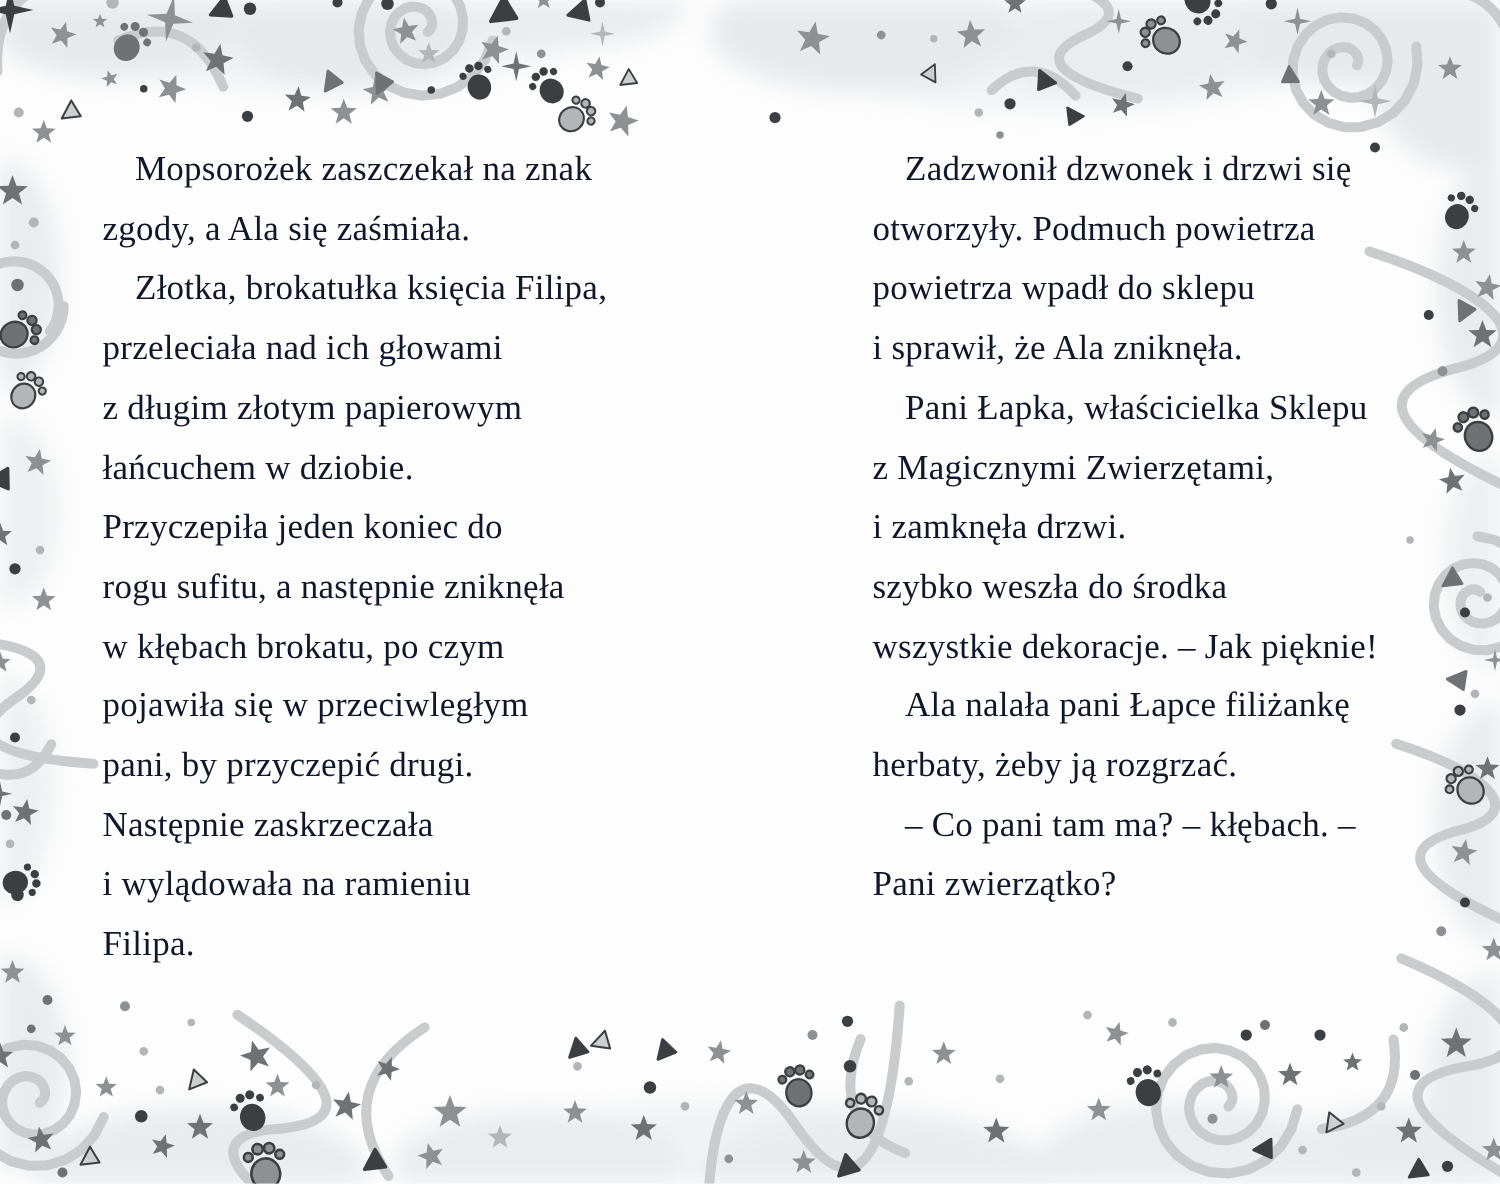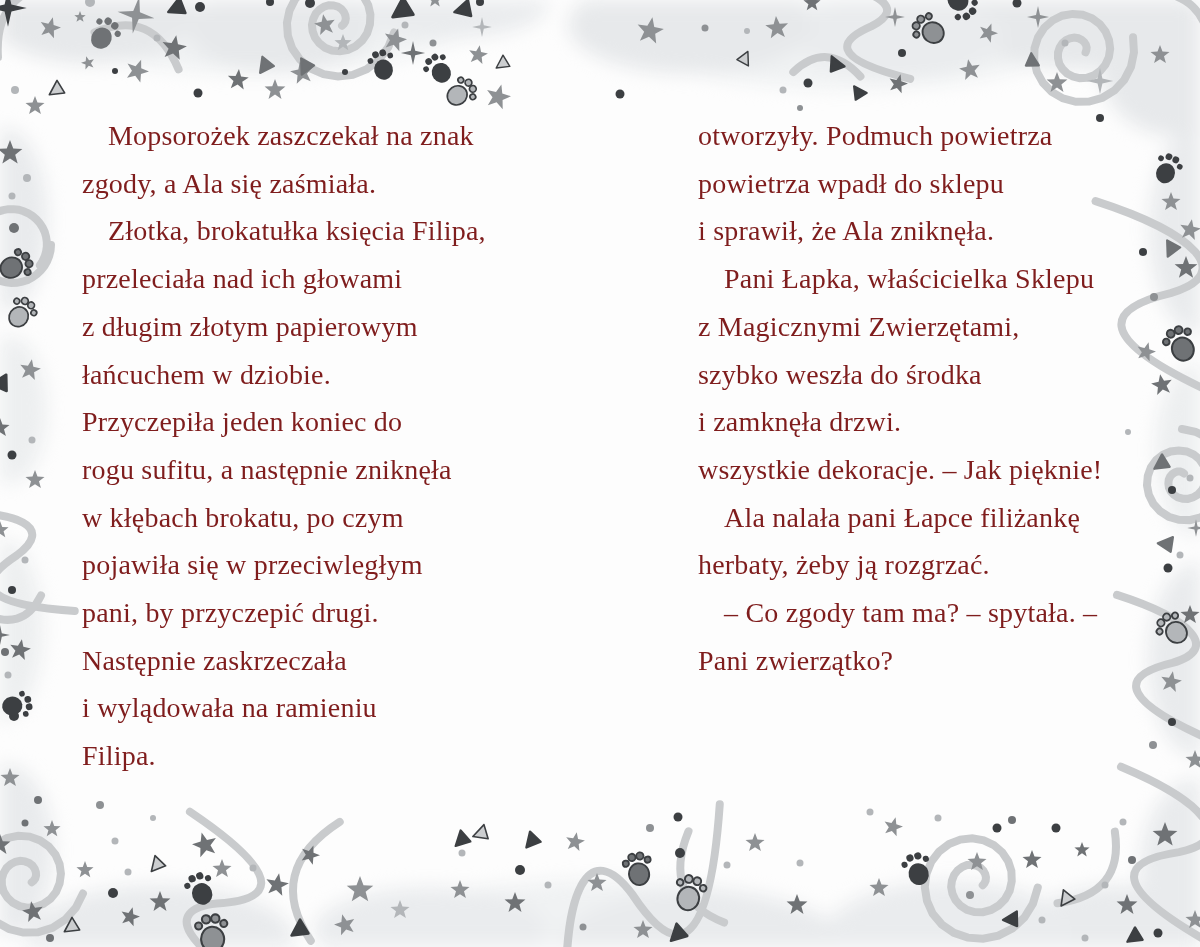--- a/index.html
+++ b/index.html
@@ -31,21 +31,21 @@
       radial-gradient(230px 90px at 700px 945px, #e9ebed 60%, rgba(231,233,235,0) 62%),
       radial-gradient(200px 80px at 950px 930px, #eaecee 60%, rgba(231,233,235,0) 62%),
       radial-gradient(170px 90px at 1120px 940px,#e9ebed 60%, rgba(231,233,235,0) 62%),
       radial-gradient(400px 120px at 250px 0px,  #f0f2f3 60%, rgba(240,242,243,0) 62%),
       radial-gradient(420px 130px at 850px 10px, #f0f2f3 60%, rgba(240,242,243,0) 62%),
       radial-gradient(420px 110px at 600px 947px,#f0f2f3 60%, rgba(240,242,243,0) 62%);
   }
   #decor{position:absolute;left:0;top:0;width:1200px;height:947px;}
   .col{
     position:absolute;top:112px;width:460px;
-    font-size:28px;line-height:47.7px;color:#7f1d1d;letter-spacing:0.2px;
+    font-size:28px;line-height:47.7px;color:#0f172a;letter-spacing:0.2px;
   }
   .col-left{left:82px;}
   .col-right{left:698px;}
   .ln{margin:0;white-space:nowrap;}
   .ln.ind{padding-left:26px;}
 </style>
 </head>
 <body>
 
 <div class="page">
@@ -375,26 +375,27 @@
     <p class="ln">rogu sufitu, a następnie zniknęła</p>
     <p class="ln">w kłębach brokatu, po czym</p>
     <p class="ln">pojawiła się w przeciwległym</p>
     <p class="ln">pani, by przyczepić drugi.</p>
     <p class="ln">Następnie zaskrzeczała</p>
     <p class="ln">i wylądowała na ramieniu</p>
     <p class="ln">Filipa.</p>
   </section>
 
   <section class="col col-right">
+    <p class="ln ind">Zadzwonił dzwonek i drzwi się</p>
     <p class="ln">otworzyły. Podmuch powietrza</p>
     <p class="ln">powietrza wpadł do sklepu</p>
     <p class="ln">i sprawił, że Ala zniknęła.</p>
     <p class="ln ind">Pani Łapka, właścicielka Sklepu</p>
     <p class="ln">z Magicznymi Zwierzętami,</p>
+    <p class="ln">i zamknęła drzwi.</p>
     <p class="ln">szybko weszła do środka</p>
-    <p class="ln">i zamknęła drzwi.</p>
     <p class="ln">wszystkie dekoracje. – Jak pięknie!</p>
     <p class="ln ind">Ala nalała pani Łapce filiżankę</p>
     <p class="ln">herbaty, żeby ją rozgrzać.</p>
-    <p class="ln ind">– Co zgody tam ma? – spytała. –</p>
+    <p class="ln ind">– Co pani tam ma? – kłębach. –</p>
     <p class="ln">Pani zwierzątko?</p>
   </section>
 </div>
 
 </body></html>

